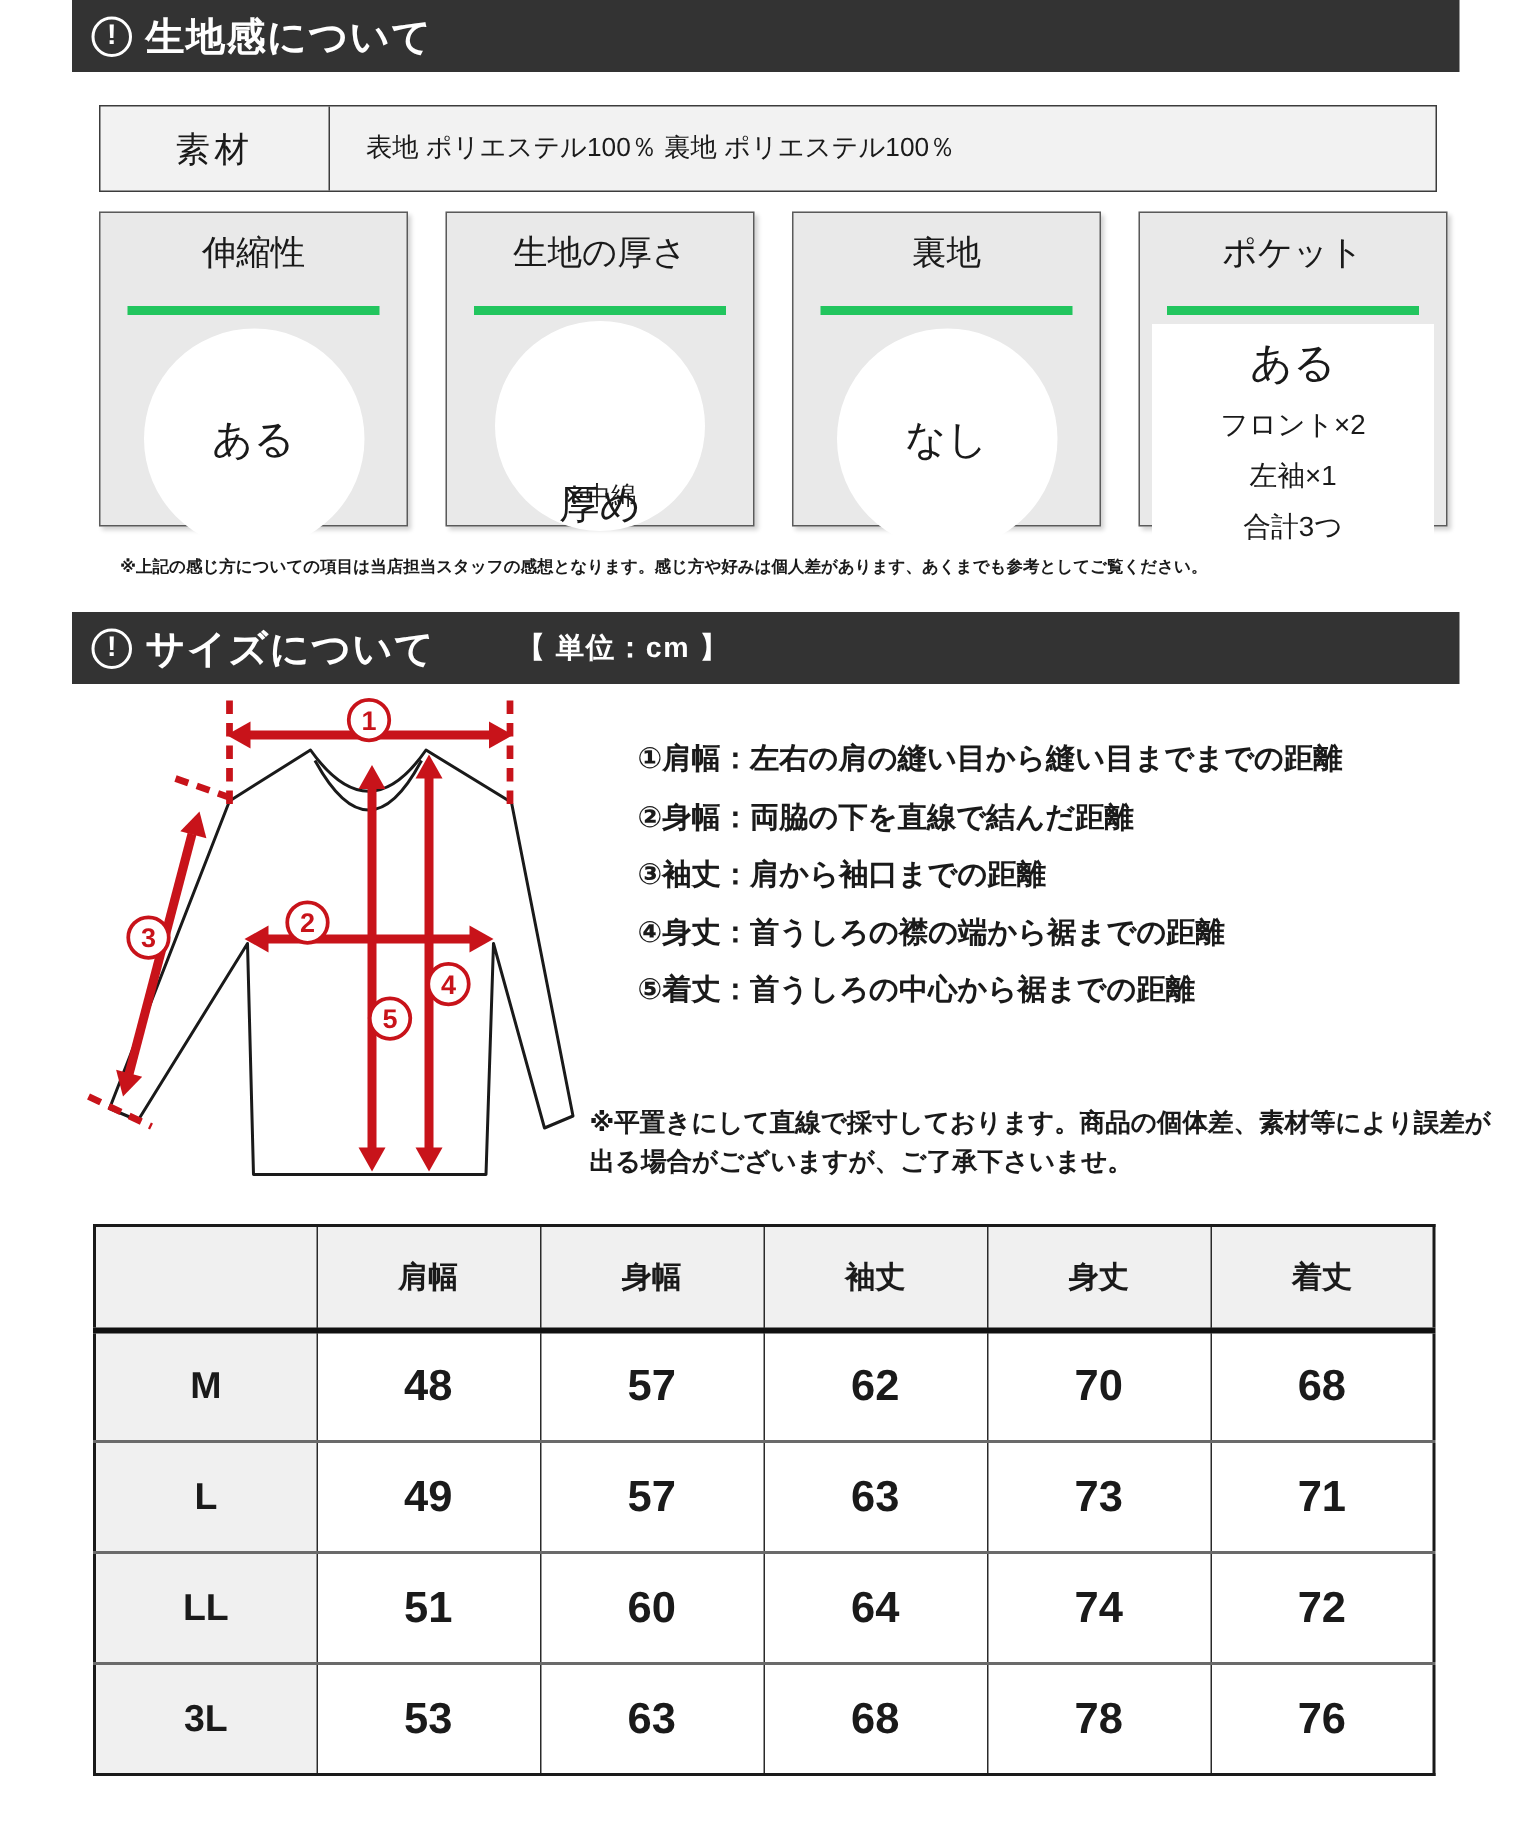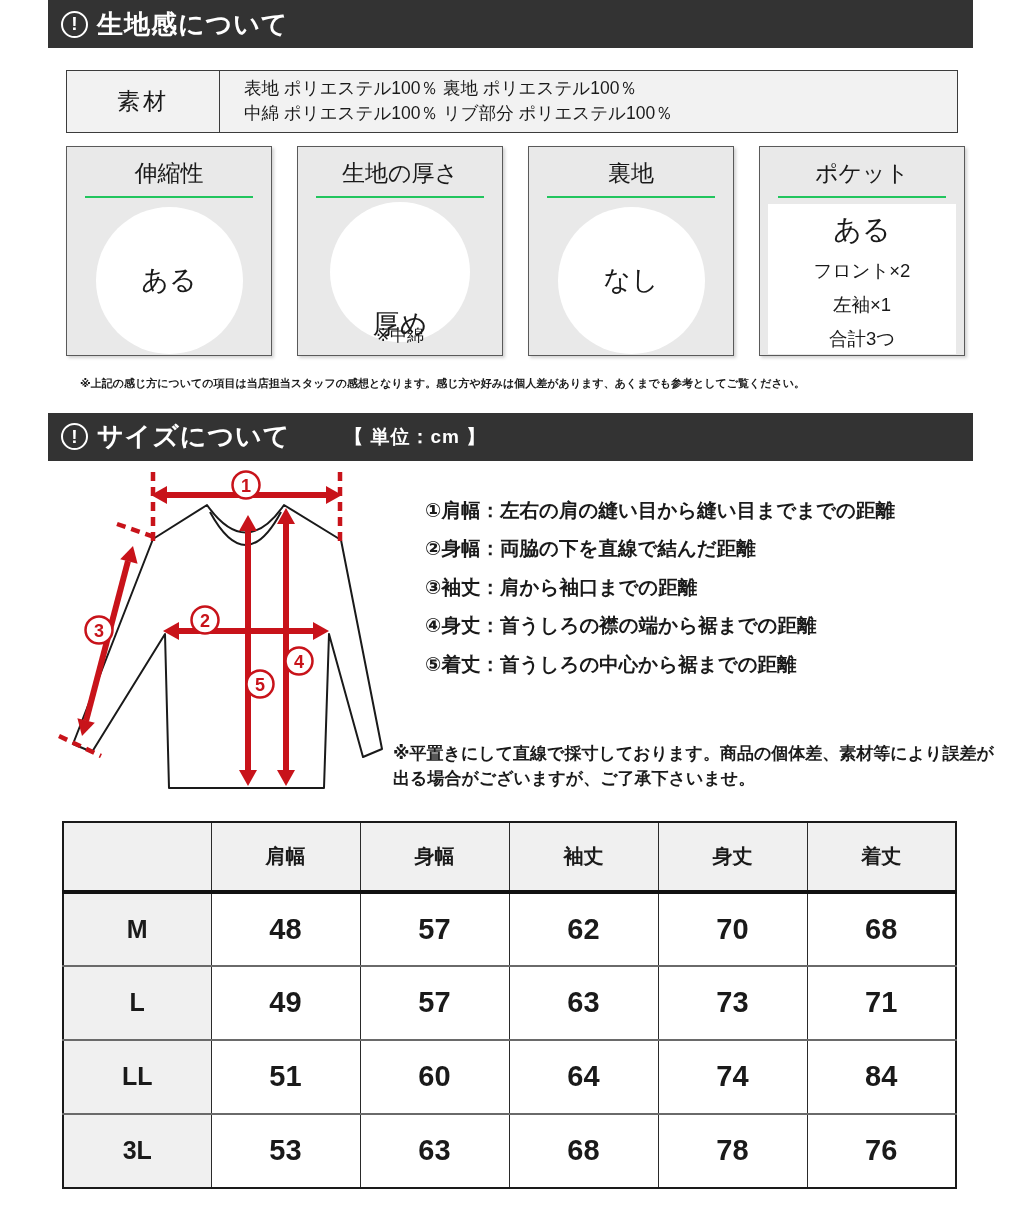--- a/index.html
+++ b/index.html
@@ -42,21 +42,21 @@
 
   
   .features { margin:13px 0 0 66px; width:901px; display:flex; gap:25px; }
   .fbox {
     width:206px; height:210px; background:#e9e9e9;
     border:1px solid #5a5a5a; box-shadow:2px 2px 3px rgba(0,0,0,0.18);
     position:relative; text-align:center;
   }
   .fbox-title {
     width:82%; margin:11px auto 0; font-size:23px; font-weight:500;
-    padding-bottom:7px; border-bottom:2px solid #22c55e;
+    padding-bottom:20px; border-bottom:6px solid #22c55e;
   }
   .fbox-circle {
     width:147px; height:147px; border-radius:50%; background:#ffffff;
     margin:9px auto 0; display:flex; align-items:center; justify-content:center;
     font-size:27px;
   }
   .fbox-circle.small { margin-top:4px; width:140px; height:140px;align-items:flex-end; }
   .fbox-note { position:absolute; left:0; right:0; bottom:8px; font-size:17px; }
   .fbox-panel {
     width:calc(100% - 16px); margin:6px auto 0; background:#ffffff;
@@ -107,21 +107,20 @@
   <span class="alert-icon">
       <span>!</span>
     </span>
   <span class="hdr-title">生地感について</span>
 </div>
 
 <div class="material">
   <div class="material-label">素材</div>
   <div class="material-content">
     <div>表地 ポリエステル100％ 裏地 ポリエステル100％</div>
-    <div>中綿 ポリエステル100％ リブ部分 ポリエステル100％</div>
   </div>
 </div>
 
 <div class="features">
   <div class="fbox">
     <div class="fbox-title">伸縮性</div>
     <div class="fbox-circle">
       <span>ある</span>
     </div>
   </div>
@@ -246,21 +245,21 @@
       <td>63</td>
       <td>73</td>
       <td>71</td>
     </tr>
     <tr>
       <td class="size">LL</td>
       <td>51</td>
       <td>60</td>
       <td>64</td>
       <td>74</td>
-      <td>84</td>
+      <td>72</td>
     </tr>
     <tr>
       <td class="size">3L</td>
       <td>53</td>
       <td>63</td>
       <td>68</td>
       <td>78</td>
       <td>76</td>
     </tr>
   </tbody>

